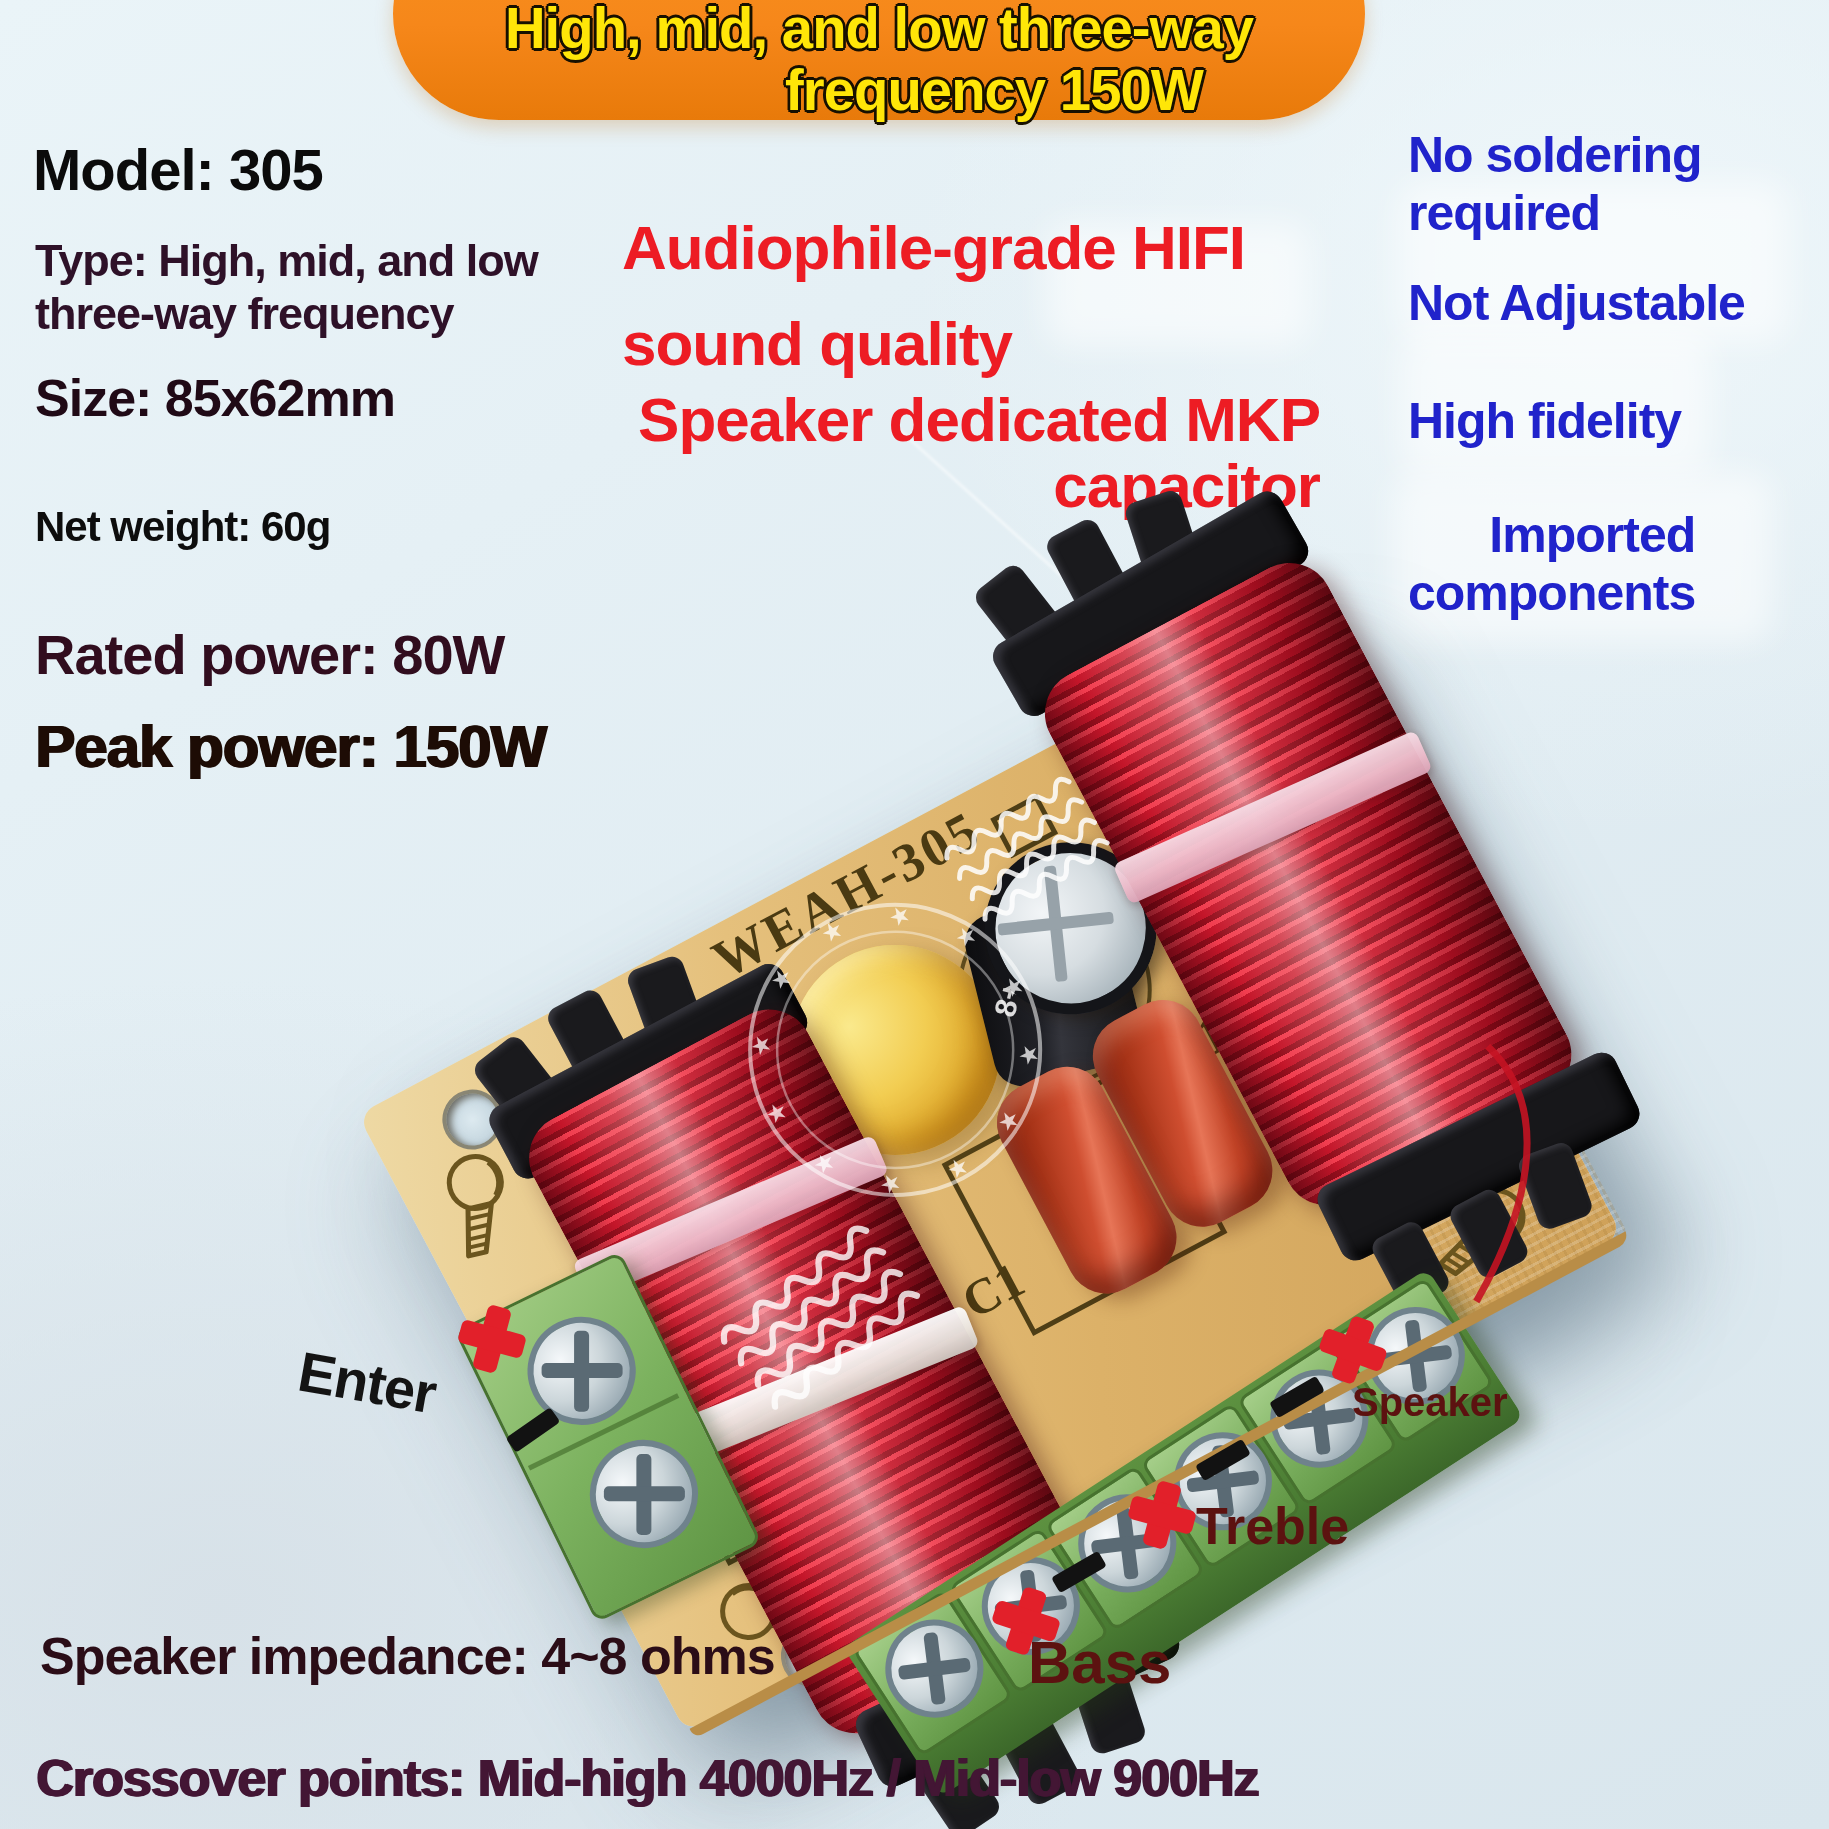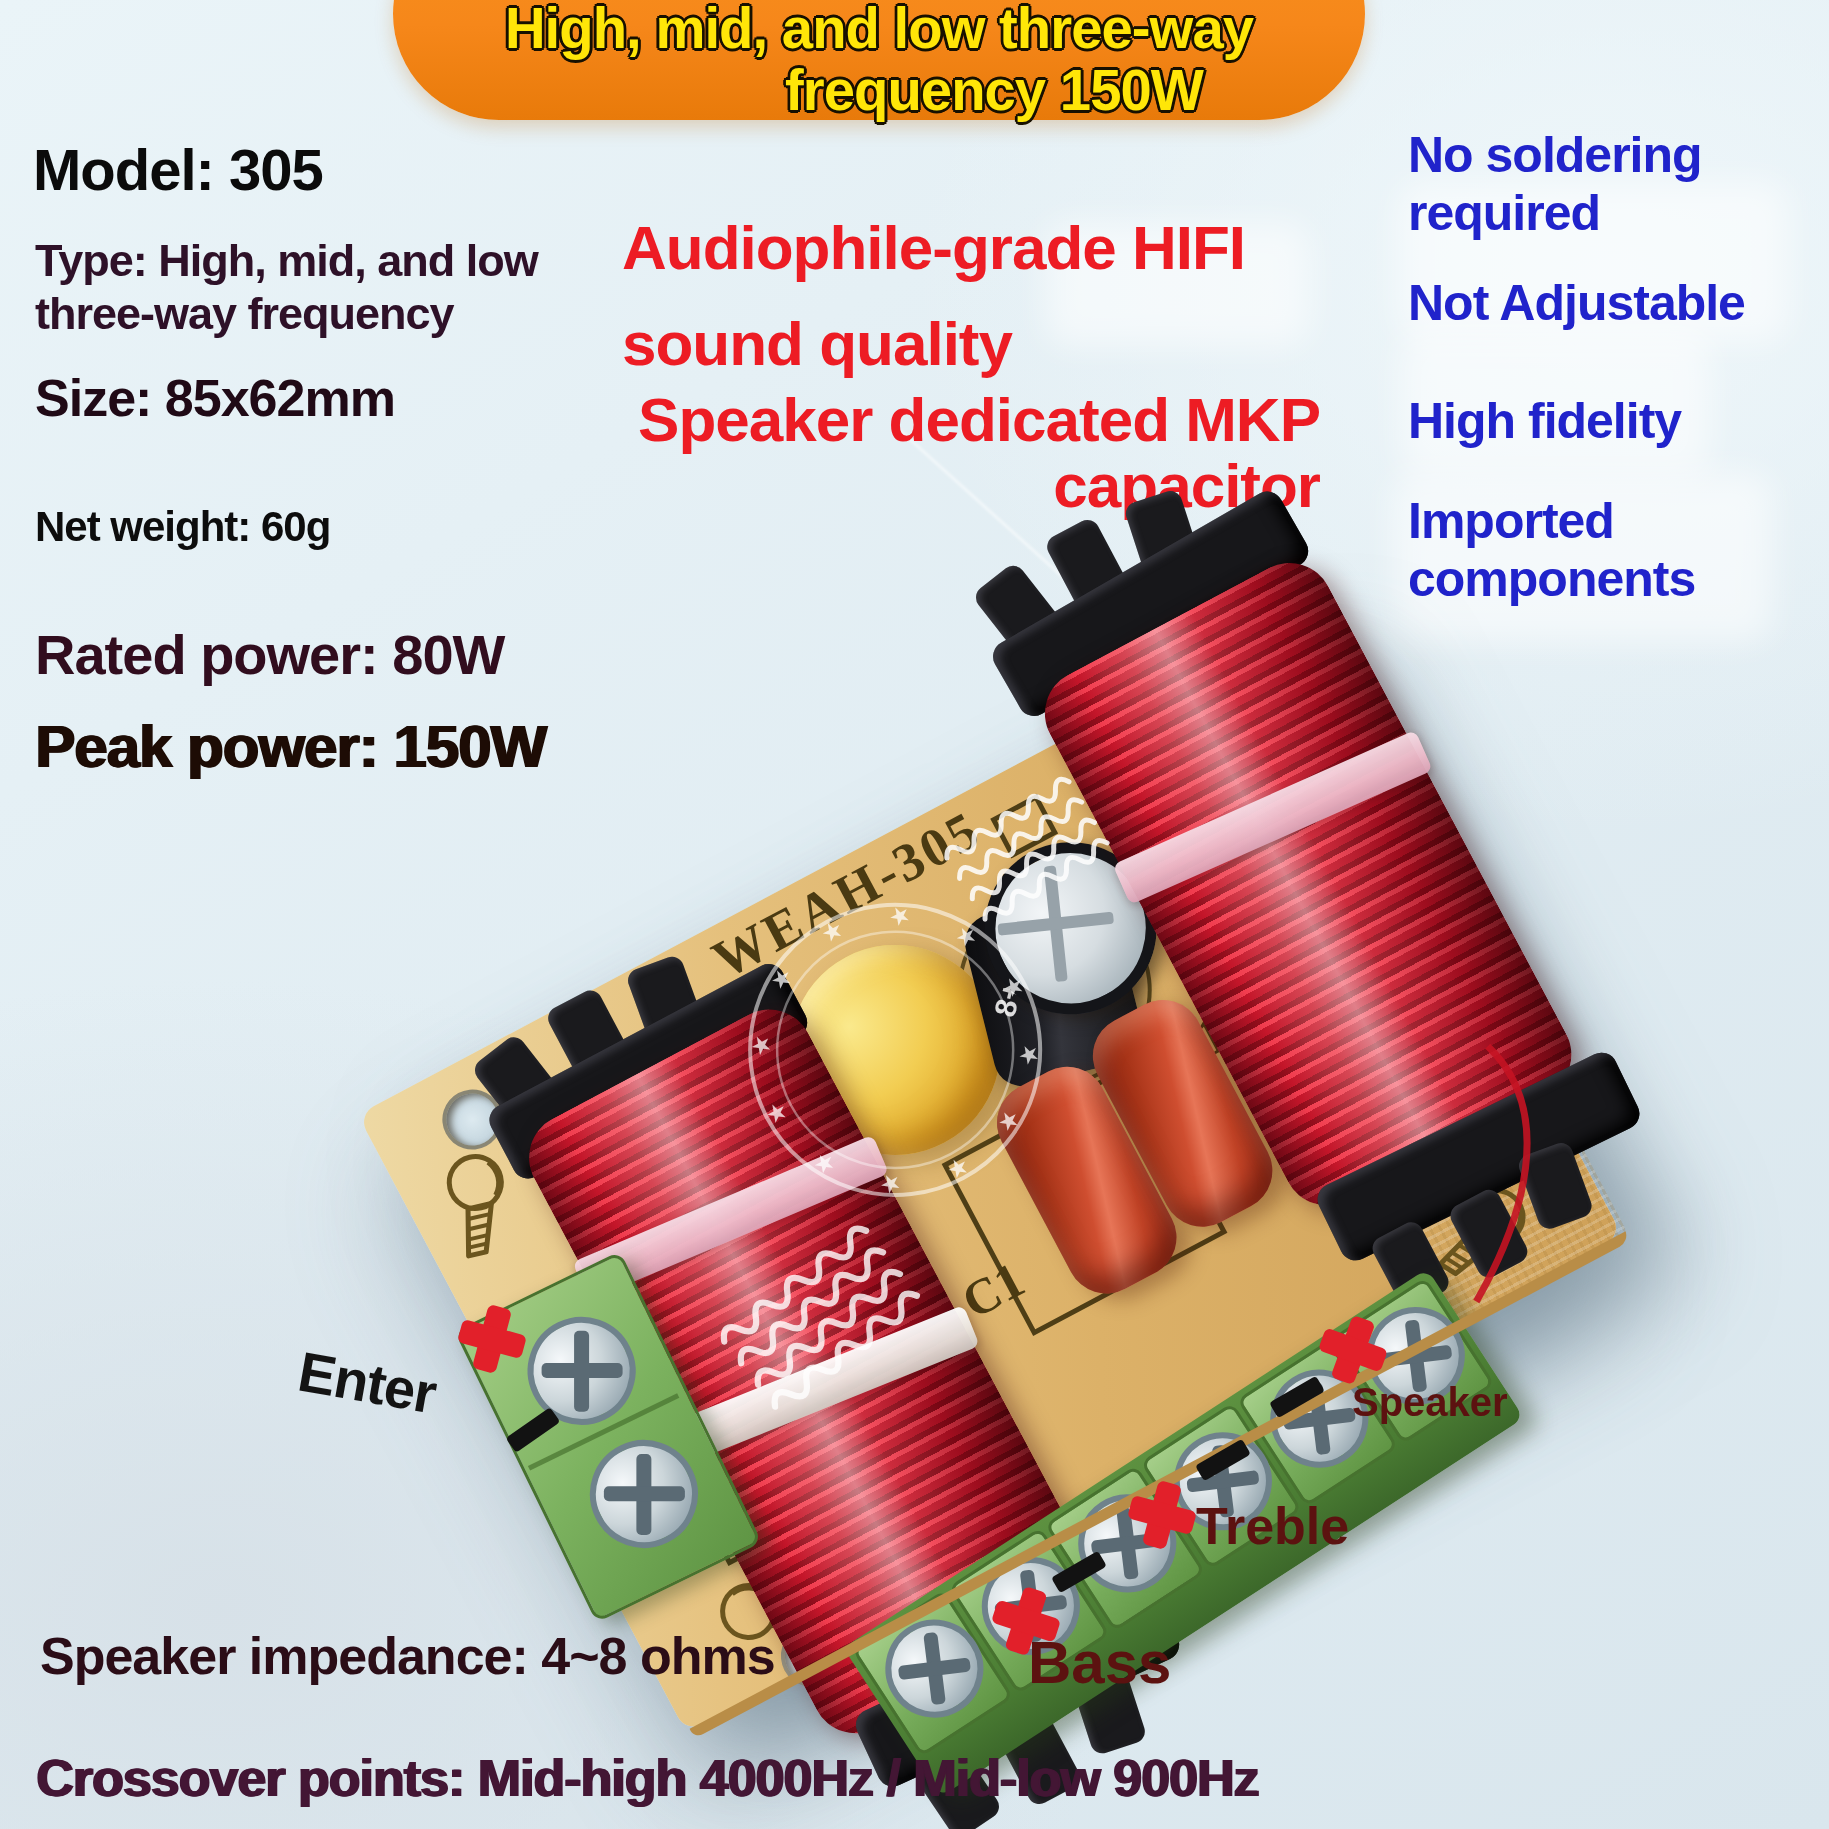--- a/index.html
+++ b/index.html
@@ -128,21 +128,21 @@
   <div class="abs red-line nowrap" style="left:622px;top:308px;font-size:62px;">sound quality</div>
   <div class="abs red-line nowrap" style="right:509px;top:384px;font-size:62px;">Speaker dedicated MKP</div>
   <div class="abs red-line nowrap" style="right:509px;top:450px;font-size:62px;text-align:right;">capacitor</div>
 
   <div class="abs blue-line" style="left:1408px;top:116px;margin-top:10px;">
     <span>No soldering</span><br>
     <span>required</span>
   </div>
   <div class="abs blue-line nowrap" style="left:1408px;top:274px;">Not Adjustable</div>
   <div class="abs blue-line nowrap" style="left:1408px;top:392px;">High fidelity</div>
-  <div class="abs blue-line" style="left:1408px;top:492px;">
+  <div class="abs blue-line" style="left:1408px;top:506px;text-align:right;">
     <span>Imported</span><br>
     <span>components</span>
   </div>
 
   <div class="abs" id="board">
 
     <div class="abs texture"></div>
 
     <svg class="abs" width="1060" height="700" viewBox="0 0 1060 700" style="left:0;top:0;overflow:visible;">
       <defs>

